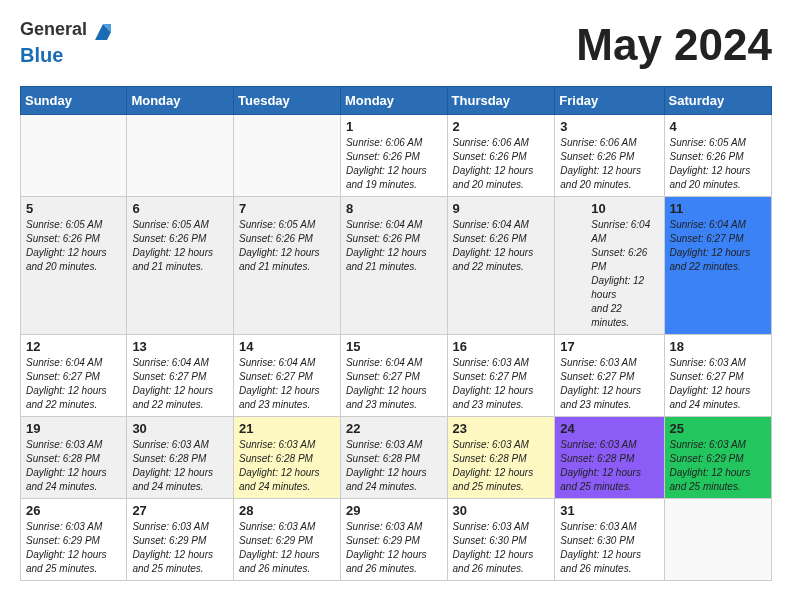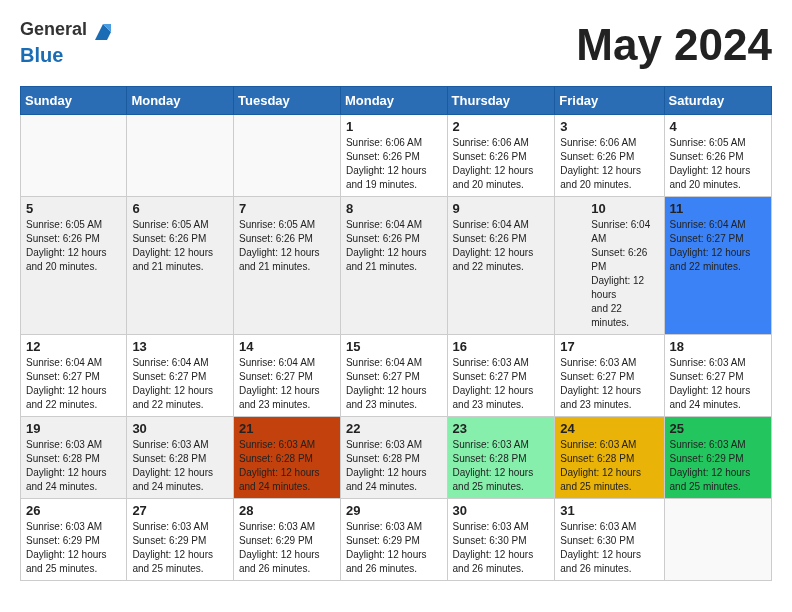--- a/index.html
+++ b/index.html
@@ -88,20 +88,21 @@
     .day-num {
       font-size: 13px;
       font-weight: bold;
       display: block;
       margin-bottom: 2px;
     }
     .day-info {
       font-size: 10px;
       line-height: 1.4;
       color: #222;
+      font-style: italic;
     }
     .empty-cell {
       background: #f9f9f9 !important;
     }
   </style>
 </head>
 <body>
 
 <div class="page">
   <div class="header">
@@ -278,42 +279,42 @@
 Daylight: 12 hours
 and 24 minutes.</div>
           </td>
           <td style="background: rgb(240, 240, 240);">
             <span class="day-num">30</span>
             <div class="day-info" style="white-space: pre-line;">Sunrise: 6:03 AM
 Sunset: 6:28 PM
 Daylight: 12 hours
 and 24 minutes.</div>
           </td>
-          <td style="background: #c2410c;">
+          <td style="background: #fef9c3;">
             <span class="day-num">21</span>
             <div class="day-info" style="white-space: pre-line;">Sunrise: 6:03 AM
 Sunset: 6:28 PM
 Daylight: 12 hours
 and 24 minutes.</div>
           </td>
           <td style="background: rgb(240, 240, 240); margin-left: 40px;">
             <span class="day-num">22</span>
             <div class="day-info" style="white-space: pre-line;">Sunrise: 6:03 AM
 Sunset: 6:28 PM
 Daylight: 12 hours
 and 24 minutes.</div>
           </td>
-          <td style="background: #86efac;">
+          <td style="background: #fef9c3;">
             <span class="day-num">23</span>
             <div class="day-info" style="white-space: pre-line;">Sunrise: 6:03 AM
 Sunset: 6:28 PM
 Daylight: 12 hours
 and 25 minutes.</div>
           </td>
-          <td style="background: #eab308;">
+          <td style="background: #8b5cf6;">
             <span class="day-num">24</span>
             <div class="day-info" style="white-space: pre-line;">Sunrise: 6:03 AM
 Sunset: 6:28 PM
 Daylight: 12 hours
 and 25 minutes.</div>
           </td>
           <td style="background: #22c55e;">
             <span class="day-num">25</span>
             <div class="day-info" style="white-space: pre-line;">Sunrise: 6:03 AM
 Sunset: 6:29 PM

